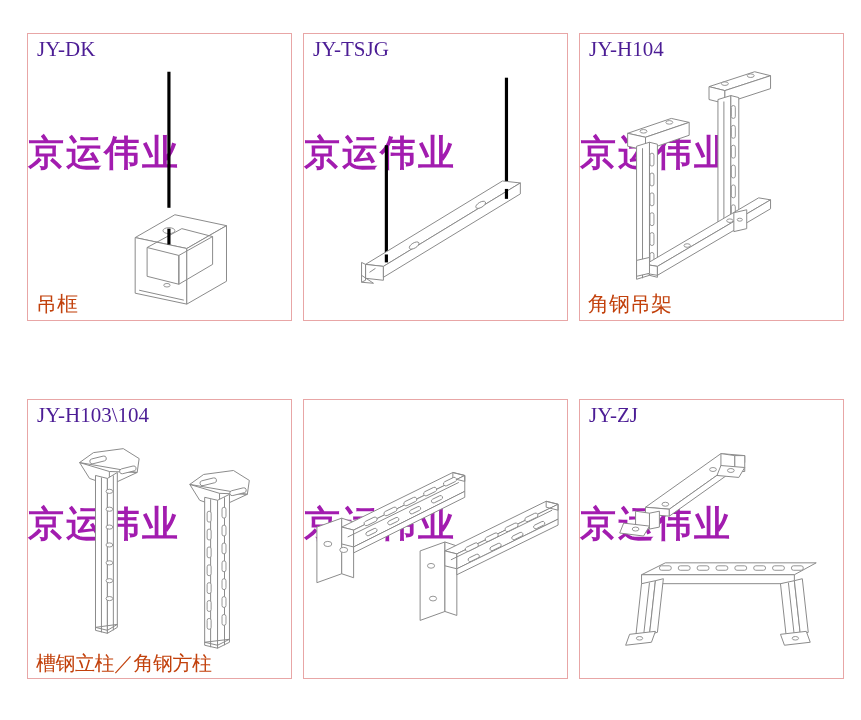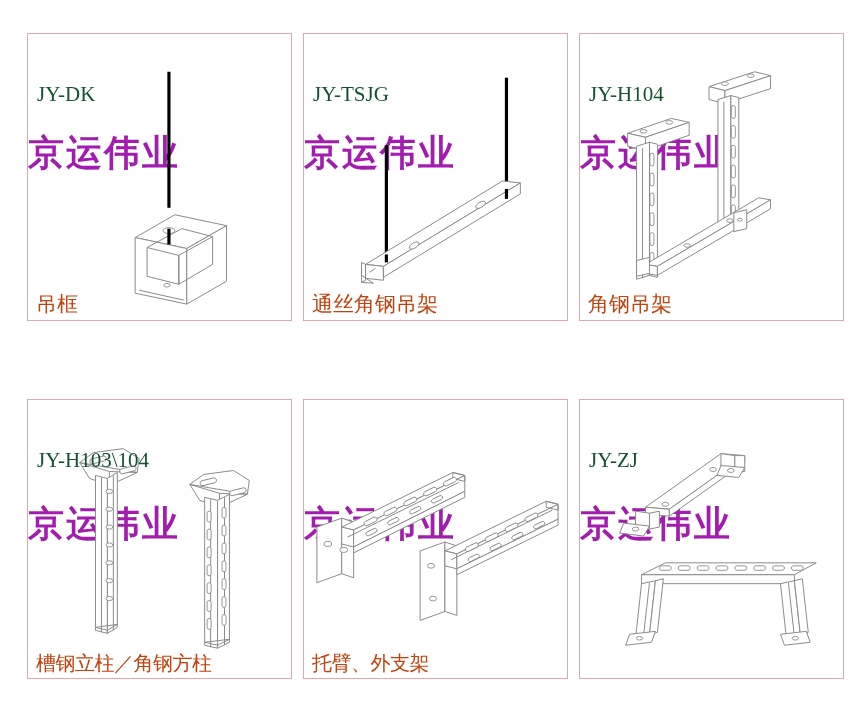--- a/index.html
+++ b/index.html
@@ -38,26 +38,25 @@
     box-sizing: border-box;
     overflow: visible;
   }
 
   .panel-code {
     position: absolute;
     left: 9px;
     top: 2px;
     font-family: "Liberation Serif", "DejaVu Serif", serif;
     font-size: 21px;
-    color: #14532d;
+    color: #4c1d95;
     letter-spacing: 0px;
     white-space: nowrap;
     line-height: 1.25;
     z-index: 6;
-    margin-top: 45px;
   }
 
   .panel-name {
     position: absolute;
     left: 8px;
     bottom: 2px;
     font-family: "DejaVu Sans", "Liberation Sans", sans-serif;
     font-size: 21px;
     color: #c2410c;
     white-space: nowrap;
@@ -158,21 +157,20 @@
         <line class="ln" x1="58" y1="243" x2="70" y2="251"></line>
         <line class="ln" x1="58" y1="250" x2="70" y2="251"></line>
 
         <ellipse class="slot" cx="111" cy="213" rx="5.5" ry="2.6" transform="rotate(-31 111 213)"></ellipse>
         <ellipse class="slot" cx="178" cy="172" rx="5.5" ry="2.6" transform="rotate(-31 178 172)"></ellipse>
 
         <line class="rod" x1="83" y1="222" x2="83" y2="230"></line>
         <line class="rod" x1="204" y1="156" x2="204" y2="166"></line>
       </svg>
     </div>
-    <div class="panel-name">通丝角钢吊架</div>
   </div>
 
   <div class="panel">
     <div class="panel-code">JY-H104</div>
     <div class="watermark">京运伟业</div>
     <div class="art">
       <svg viewBox="0 0 265 288" preserveAspectRatio="none">
 
         <polygon class="lnf" points="130,53 176,38 192,42 146,57"></polygon>
 
@@ -327,21 +325,20 @@
         <rect class="slot" x="162" y="146" width="14" height="4.5" rx="2.2" transform="rotate(-26 169 148)"></rect>
         <rect class="slot" x="182" y="136" width="14" height="4.5" rx="2.2" transform="rotate(-26 189 138)"></rect>
         <rect class="slot" x="202" y="126" width="14" height="4.5" rx="2.2" transform="rotate(-26 209 128)"></rect>
         <rect class="slot" x="222" y="116" width="14" height="4.5" rx="2.2" transform="rotate(-26 229 118)"></rect>
         <rect class="slot" x="165" y="157" width="12" height="4" rx="2" transform="rotate(-26 171 159)"></rect>
         <rect class="slot" x="187" y="146" width="12" height="4" rx="2" transform="rotate(-26 193 148)"></rect>
         <rect class="slot" x="209" y="135" width="12" height="4" rx="2" transform="rotate(-26 215 137)"></rect>
         <rect class="slot" x="231" y="124" width="12" height="4" rx="2" transform="rotate(-26 237 126)"></rect>
       </svg>
     </div>
-    <div class="panel-name wide">托臂、外支架</div>
   </div>
 
   <div class="panel">
     <div class="panel-code">JY-ZJ</div>
     <div class="watermark low">京运伟业</div>
     <div class="art">
       <svg viewBox="0 0 265 280" preserveAspectRatio="none">
 
         <polygon class="lnf" points="66,108 142,54 166,56 90,110"></polygon>
 

